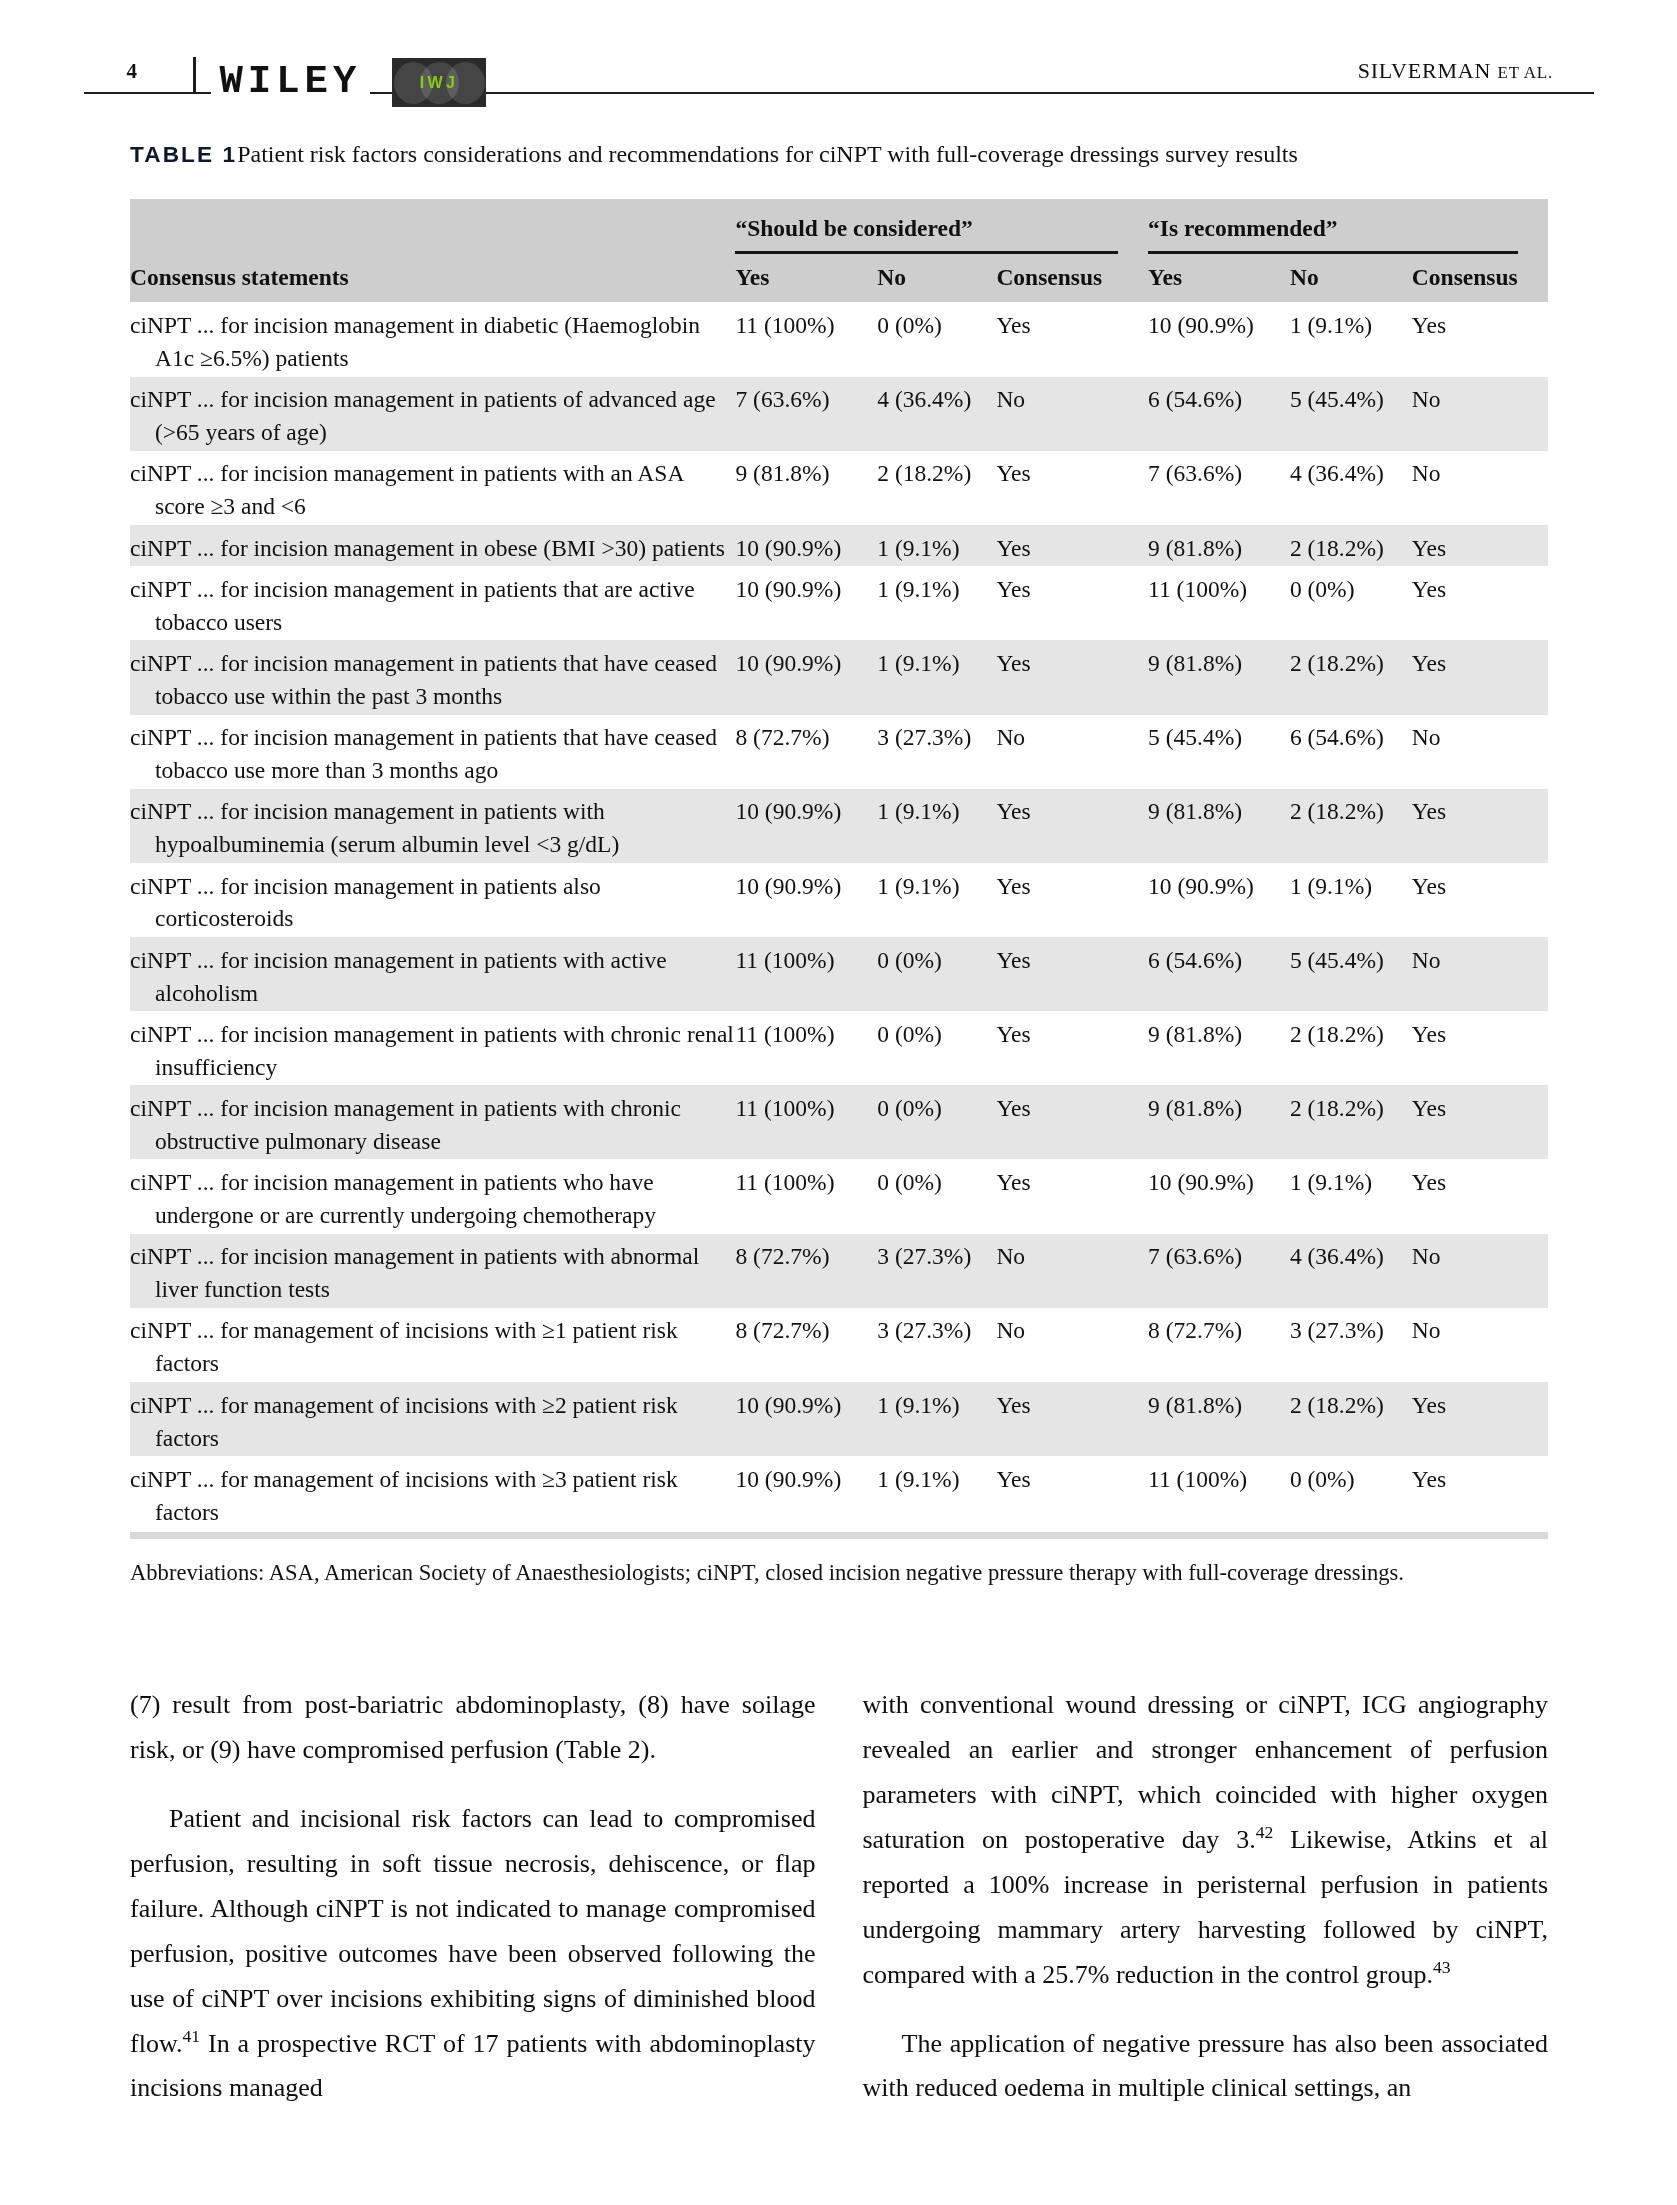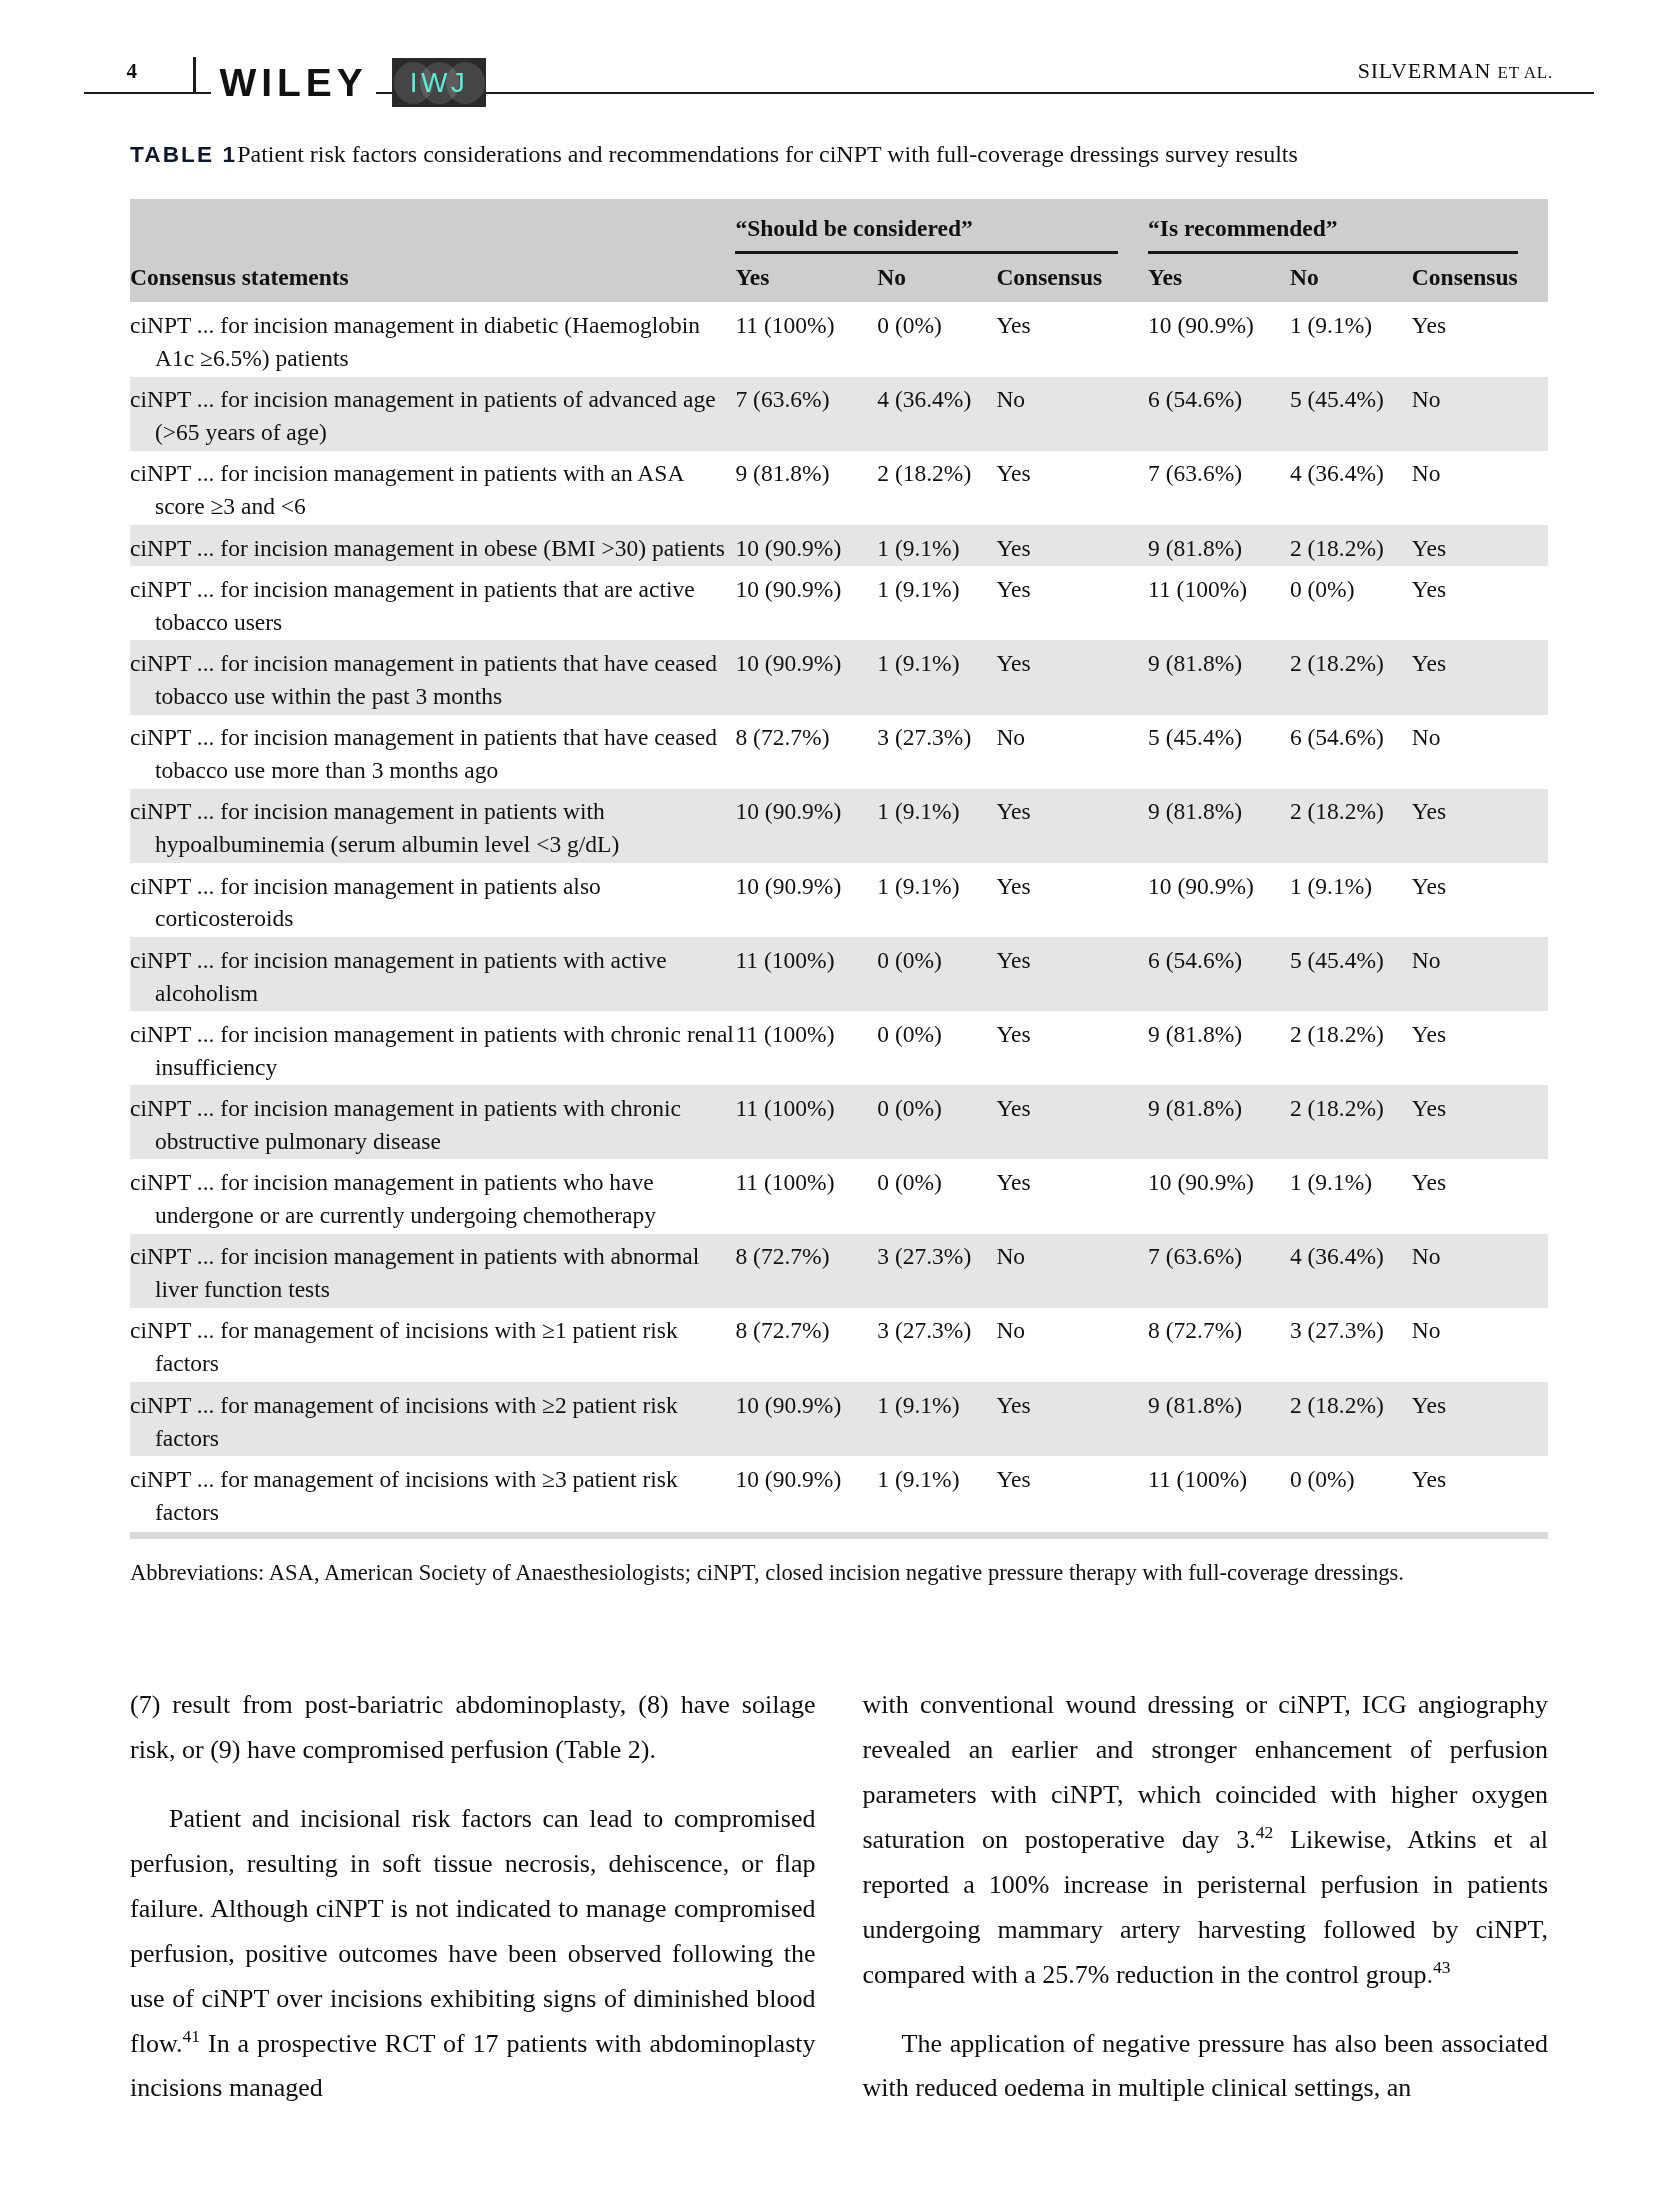--- a/index.html
+++ b/index.html
@@ -15,34 +15,34 @@
   }
 
   
   .pagehead{position:relative;height:94px;}
   .headrule{position:absolute;left:-46px;right:-46px;bottom:0;height:2.5px;background:#1c1c1c;}
   .pageno{position:absolute;left:-3.4px;bottom:10px;font-weight:bold;font-size:21px;}
   .tick{position:absolute;left:63px;bottom:0;width:2.5px;height:37px;background:#1c1c1c;}
   .wiley{
     position:absolute;left:81px;bottom:-7.5px;z-index:2;
     background:#fff;padding:0 8.4px;line-height:1;
-    font-family:Liberation Sans, sans-serif;font-weight:bold;
+    font-family:Liberation Mono, monospace;font-weight:bold;
     font-size:39px;letter-spacing:5px;color:#111;
   }
   .iwj{
     position:absolute;left:262px;bottom:-13.4px;z-index:2;
     width:94px;height:49px;background:#2a2a2a;overflow:hidden;
   }
   .iwj .c{position:absolute;top:3.4px;width:39px;height:42px;border-radius:50%;background:rgba(255,255,255,0.13);}
   .iwj .c1{left:1.7px;} .iwj .c2{left:28px;} .iwj .c3{left:54px;}
   .iwj-text{
     position:absolute;left:0;right:0;top:0;bottom:0;
     display:flex;align-items:center;justify-content:center;
-    color:#5eead4;font-family:"Liberation Sans", sans-serif;
-    font-size:28px;letter-spacing:3.4px;font-weight:normal;
+    color:#84cc16;font-family:"Liberation Sans", sans-serif;
+    font-size:16px;letter-spacing:3.4px;font-weight:bold;
   }
   .runhead{position:absolute;right:-5px;bottom:10px;font-size:22px;letter-spacing:0.8px;color:#111;}
   .runhead .etal{font-size:17px;letter-spacing:0.8px;}
 
   
   .caption{margin-top:44px;margin-bottom:28.5px;font-size:24px;line-height:1.35;}
   .tlabel{
     font-family:"Liberation Sans", sans-serif;font-weight:bold;
     letter-spacing:2.1px;color:#0f172a;font-size:22.6px;
   }

